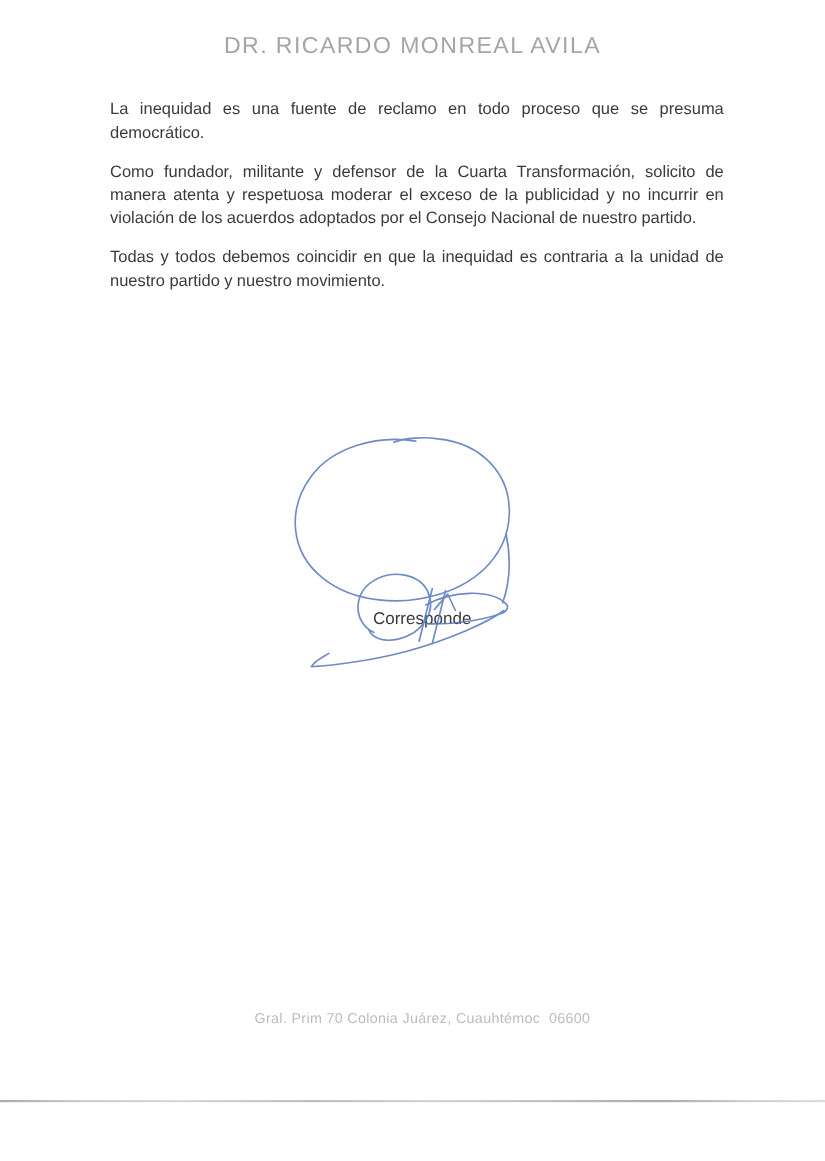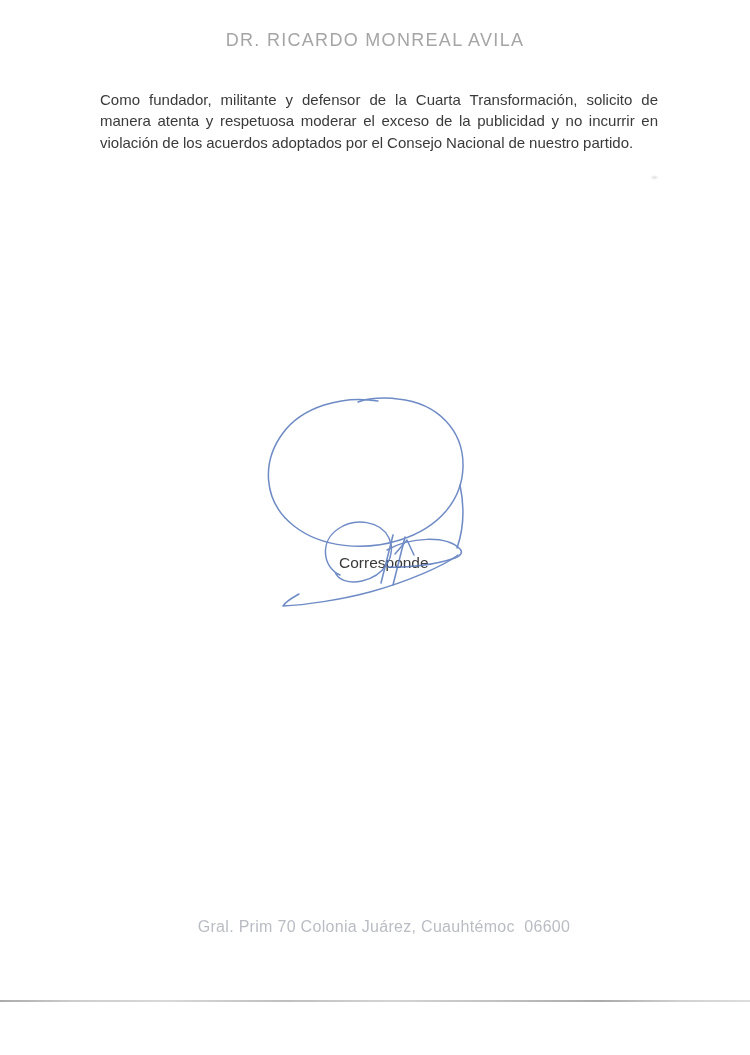--- a/index.html
+++ b/index.html
@@ -14,21 +14,21 @@
     overflow: hidden;
     font-family: "Liberation Sans", "DejaVu Sans", sans-serif;
   }
   
   .letterhead {
     position: absolute;
     top: 30px;
     left: 0;
     width: 750px;
     text-align: center;
-    font-size: 18px;
+    font-size: 21px;
     letter-spacing: 1.3px;
     color: #a5a5a5;
     font-weight: 400;
   }
   
   .letter-body {
     position: absolute;
     top: 89px;
     left: 100px;
     width: 558px;
@@ -74,21 +74,21 @@
     opacity: 0.35;
   }
   
   .page-footer {
     position: absolute;
     top: 918px;
     left: 0;
     width: 746px;
     text-align: center;
     text-indent: 22px;
-    font-size: 16px;
+    font-size: 13px;
     letter-spacing: 0.3px;
     color: #b9bdc3;
     white-space: pre;
   }
   
   .scan-edge {
     position: absolute;
     top: 1000px;
     left: 0;
     width: 750px;
@@ -98,21 +98,23 @@
       #c6c6c6 52%, #adadad 66%, #8e8e8e 80%, #c2c2c2 91%, #d2d2d2 100%);
     opacity: 0.75;
   }
 </style>
 </head>
 <body>
 
 <div class="letterhead">DR. RICARDO MONREAL AVILA</div>
 
 <div class="letter-body">
+  <p class="p2">La inequidad es una fuente de reclamo en todo proceso que se presuma democrático.</p>
   <p class="p3">Como fundador, militante y defensor de la Cuarta Transformación, solicito de manera atenta y respetuosa moderar el exceso de la publicidad y no incurrir en violación de los acuerdos adoptados por el Consejo Nacional de nuestro partido.</p>
+  <p class="p5">Todas y todos debemos coincidir en que la inequidad es contraria a la unidad de nuestro partido y nuestro movimiento.</p>
 </div>
 
 <div class="closing">Corresponde</div>
 
 <svg class="signature-svg" viewBox="0 0 420 240" xmlns="http://www.w3.org/2000/svg">
   <g fill="none" stroke="#5677bc" stroke-width="1.5" stroke-linecap="round" stroke-linejoin="round" opacity="0.85">
 
     <path d="M 128 18
              C 92 12, 52 24, 33 50
              C 12 78, 12 118, 44 143

